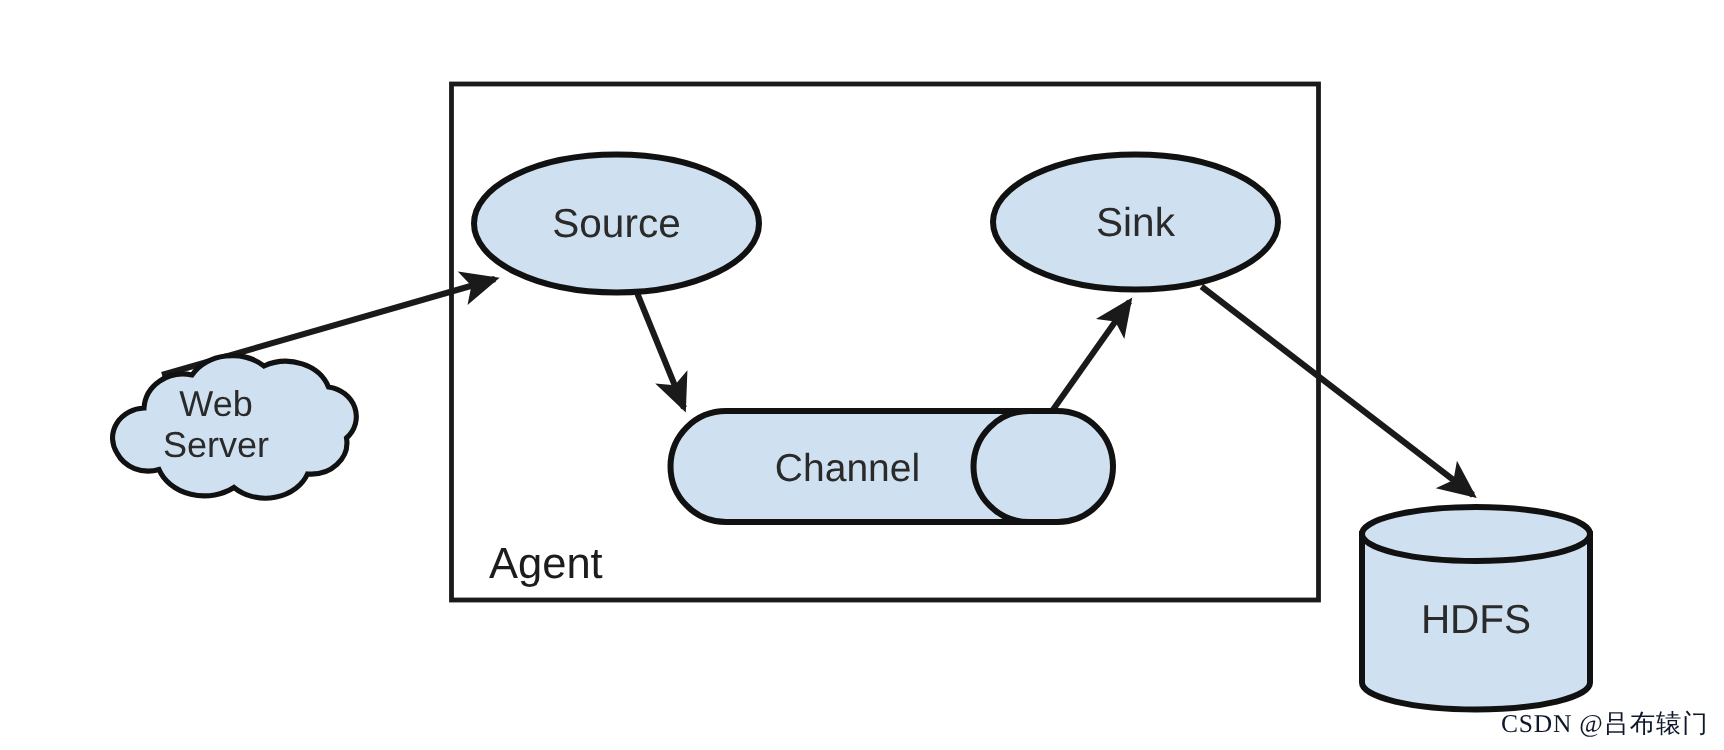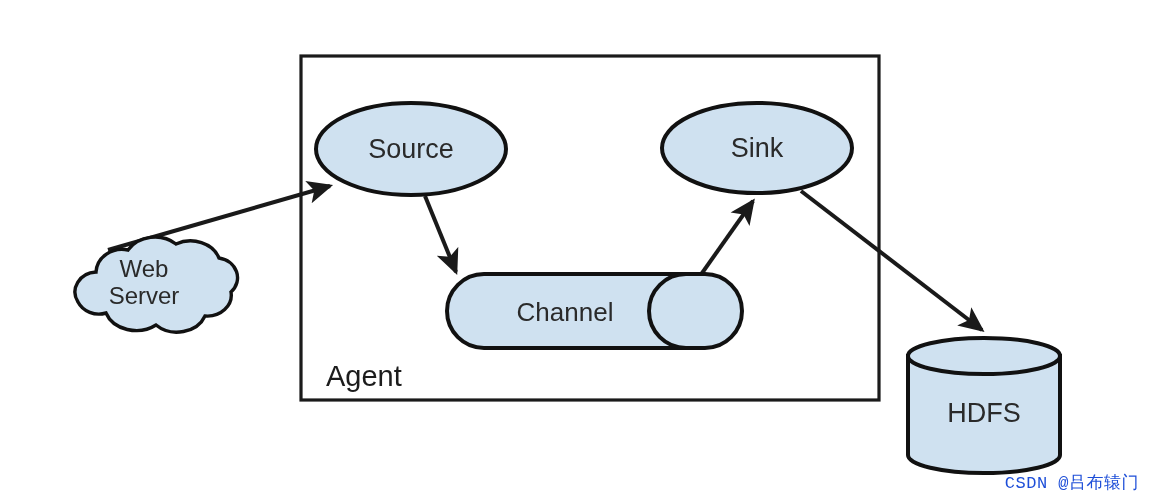--- a/index.html
+++ b/index.html
@@ -50,23 +50,23 @@
   }
   .flow-line {
     stroke: #1a1a1a;
     stroke-width: 4;
     fill: none;
   }
   .watermark {
     position: absolute;
     right: 10px;
     bottom: 6px;
-    font-family: Liberation Mono, monospace;
+    font-family: Liberation Serif, serif;
     font-size: 17px;
-    color: #1d4ed8;
+    color: #0f172a;
     letter-spacing: 0.5px;
     white-space: nowrap;
     user-select: none;
   }
 </style>
 </head>
 <body>
 
 <div id="canvas">
 

